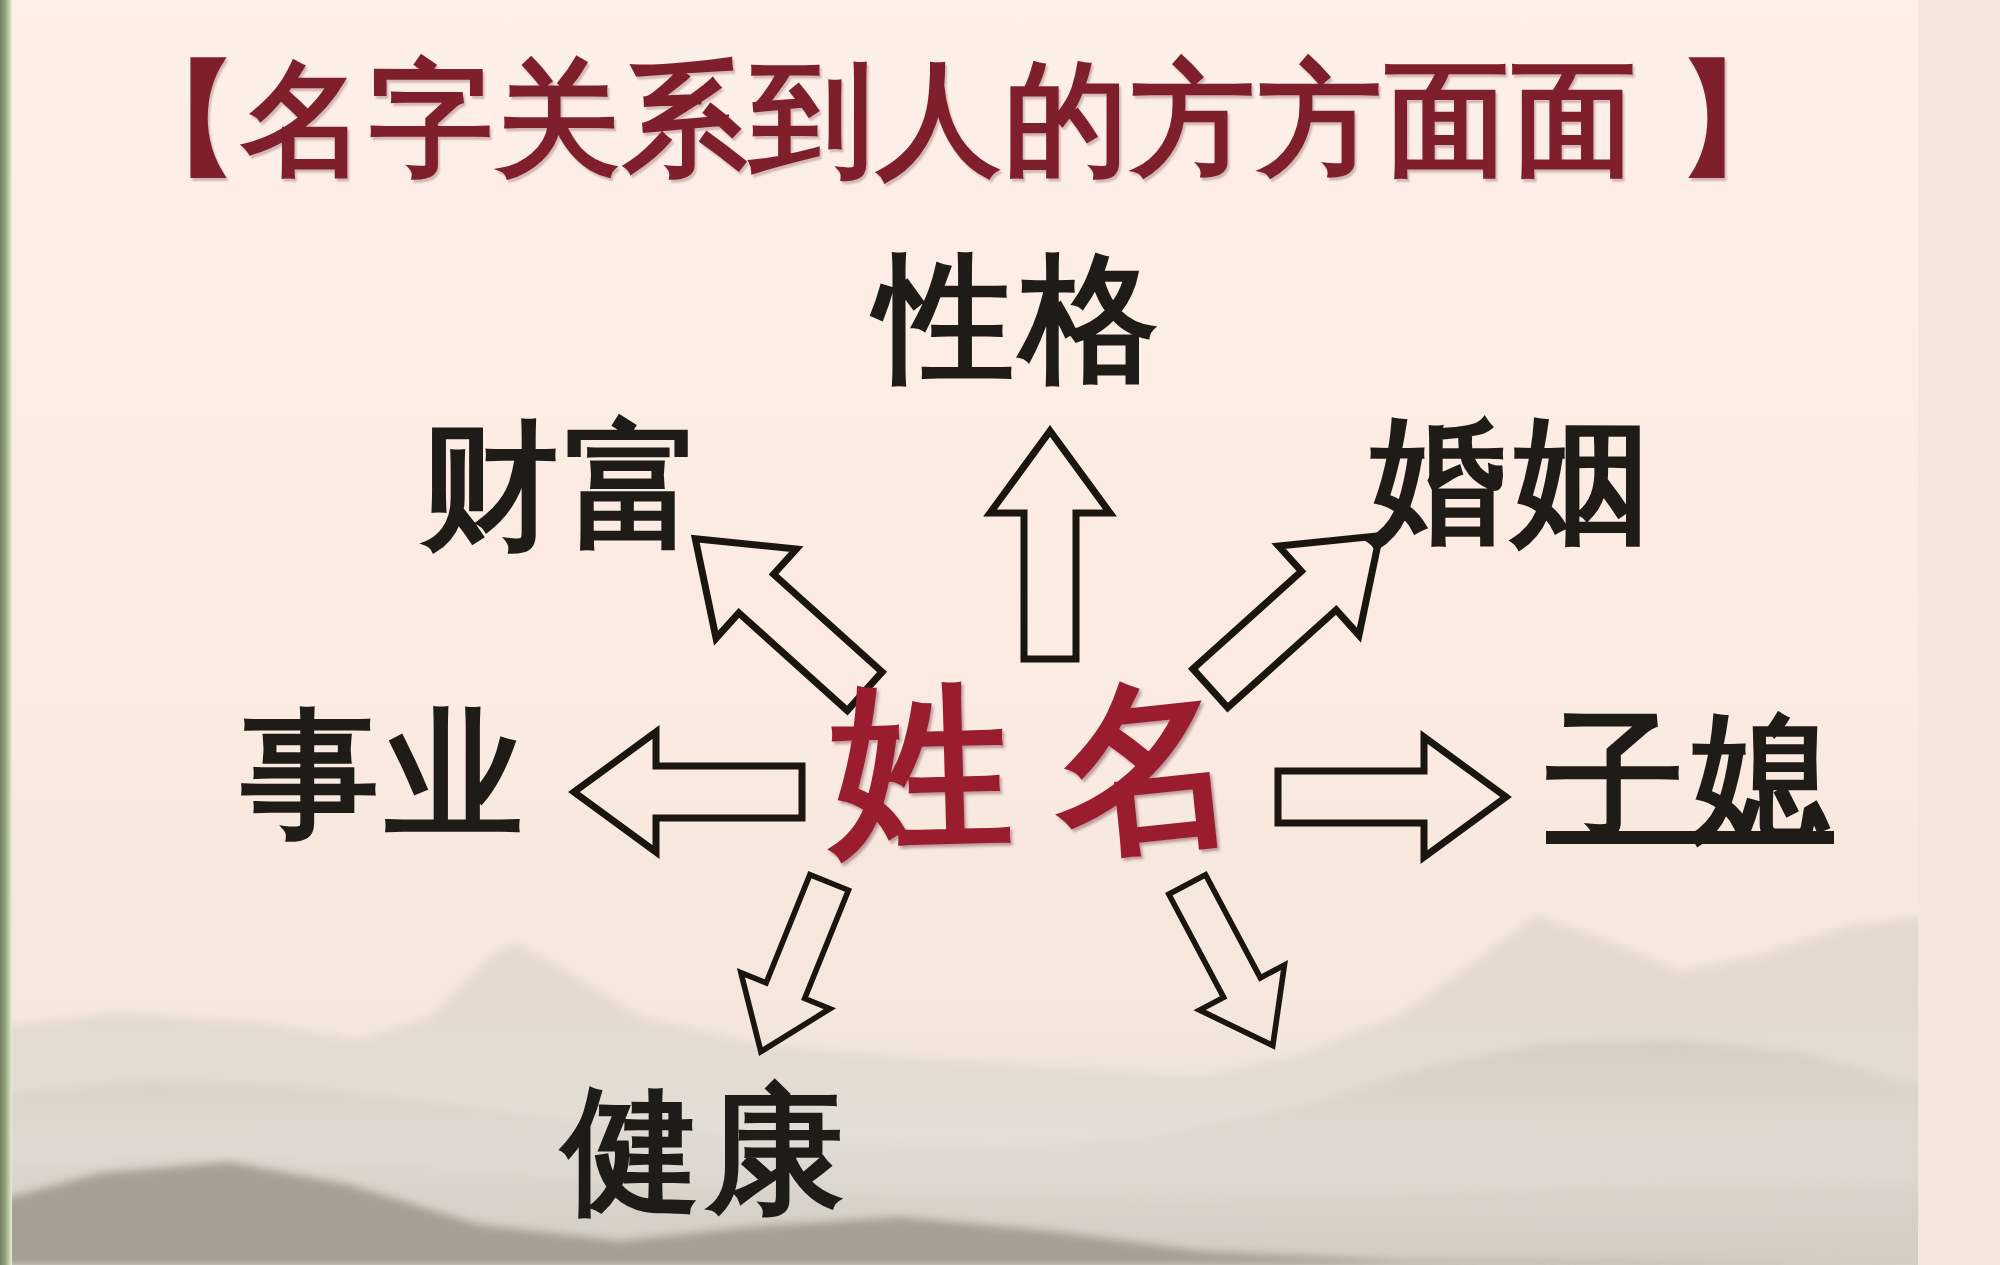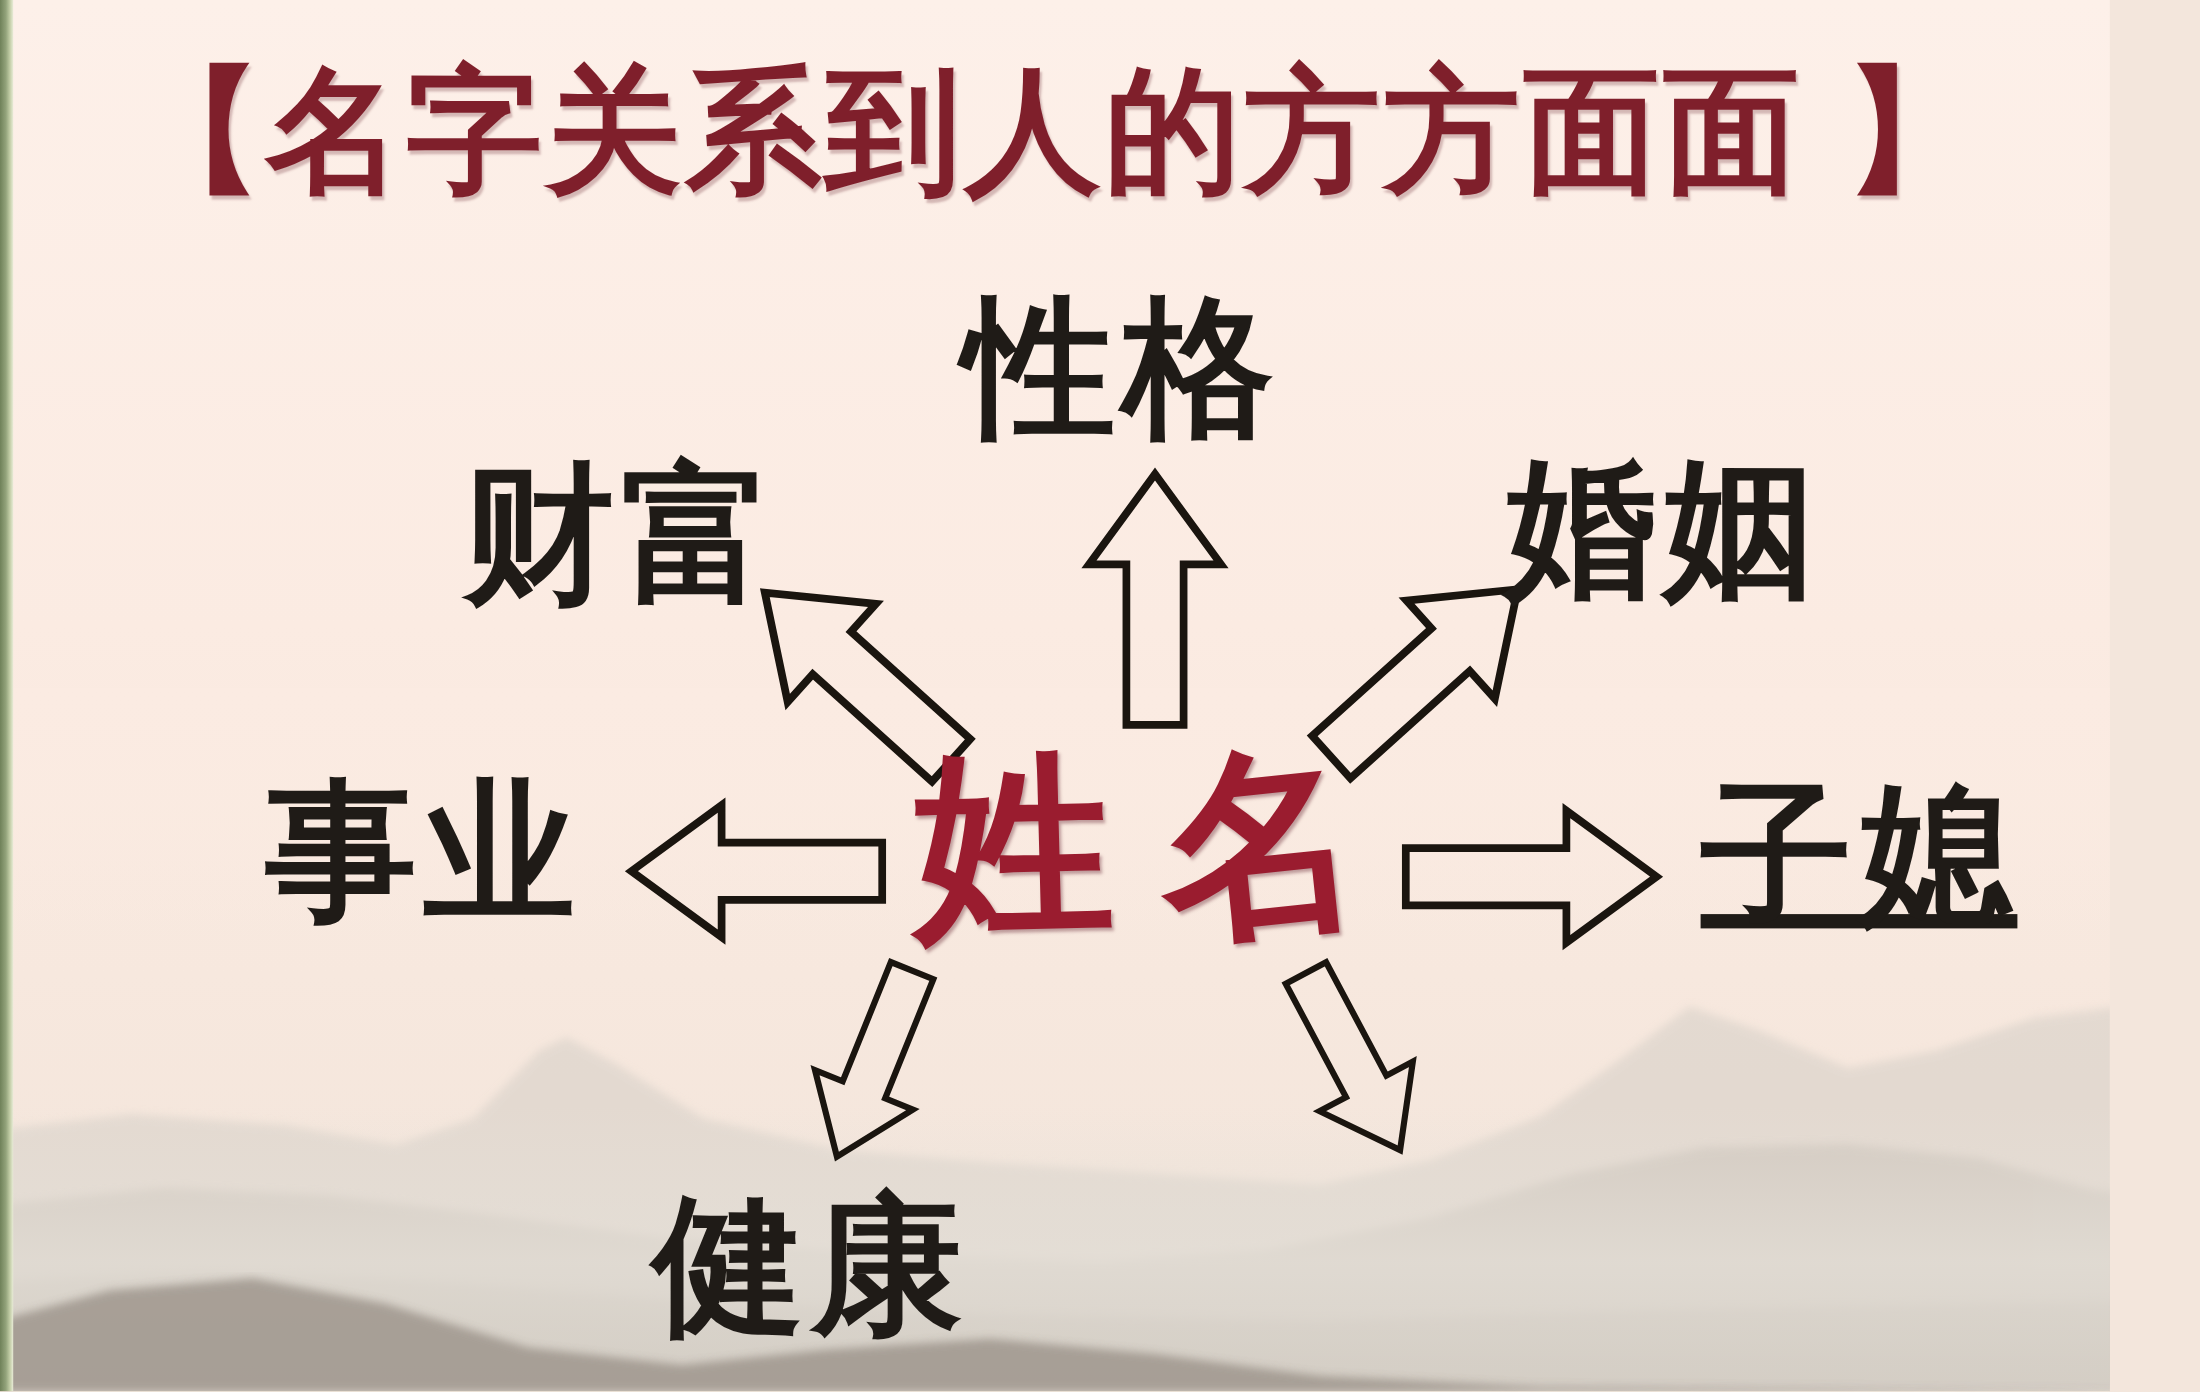--- a/index.html
+++ b/index.html
@@ -46,26 +46,26 @@
   .node {
     position: absolute;
     transform: translate(-50%, -50%);
     font-size: 138px;
     font-weight: 700;
     color: #1f1b17;
     white-space: nowrap;
     z-index: 5;
     letter-spacing: 6px;
   }
-  .node-personality { left: 1020px; top: 336px; }
+  .node-personality { left: 1020px; top: 320px; }
   .node-wealth      { left: 565px;  top: 488px; }
   .node-marriage    { left: 1512px; top: 482px; }
   .node-career      { left: 385px;  top: 776px; font-family: Liberation Serif, serif; }
   .node-children    { left: 1690px; top: 778px; text-decoration: underline; }
-  .node-health      { left: 737px;  top: 1152px; }
+  .node-health      { left: 706px;  top: 1152px; }
   .node-fate        { left: 1300px; top: 1150px; }
   .center-label {
     position: absolute;
     left: 1033px; top: 770px;
     transform: translate(-50%, -50%);
     font-size: 182px;
     font-weight: 900;
     color: #9a1c2f;
     white-space: nowrap;
     z-index: 5;

